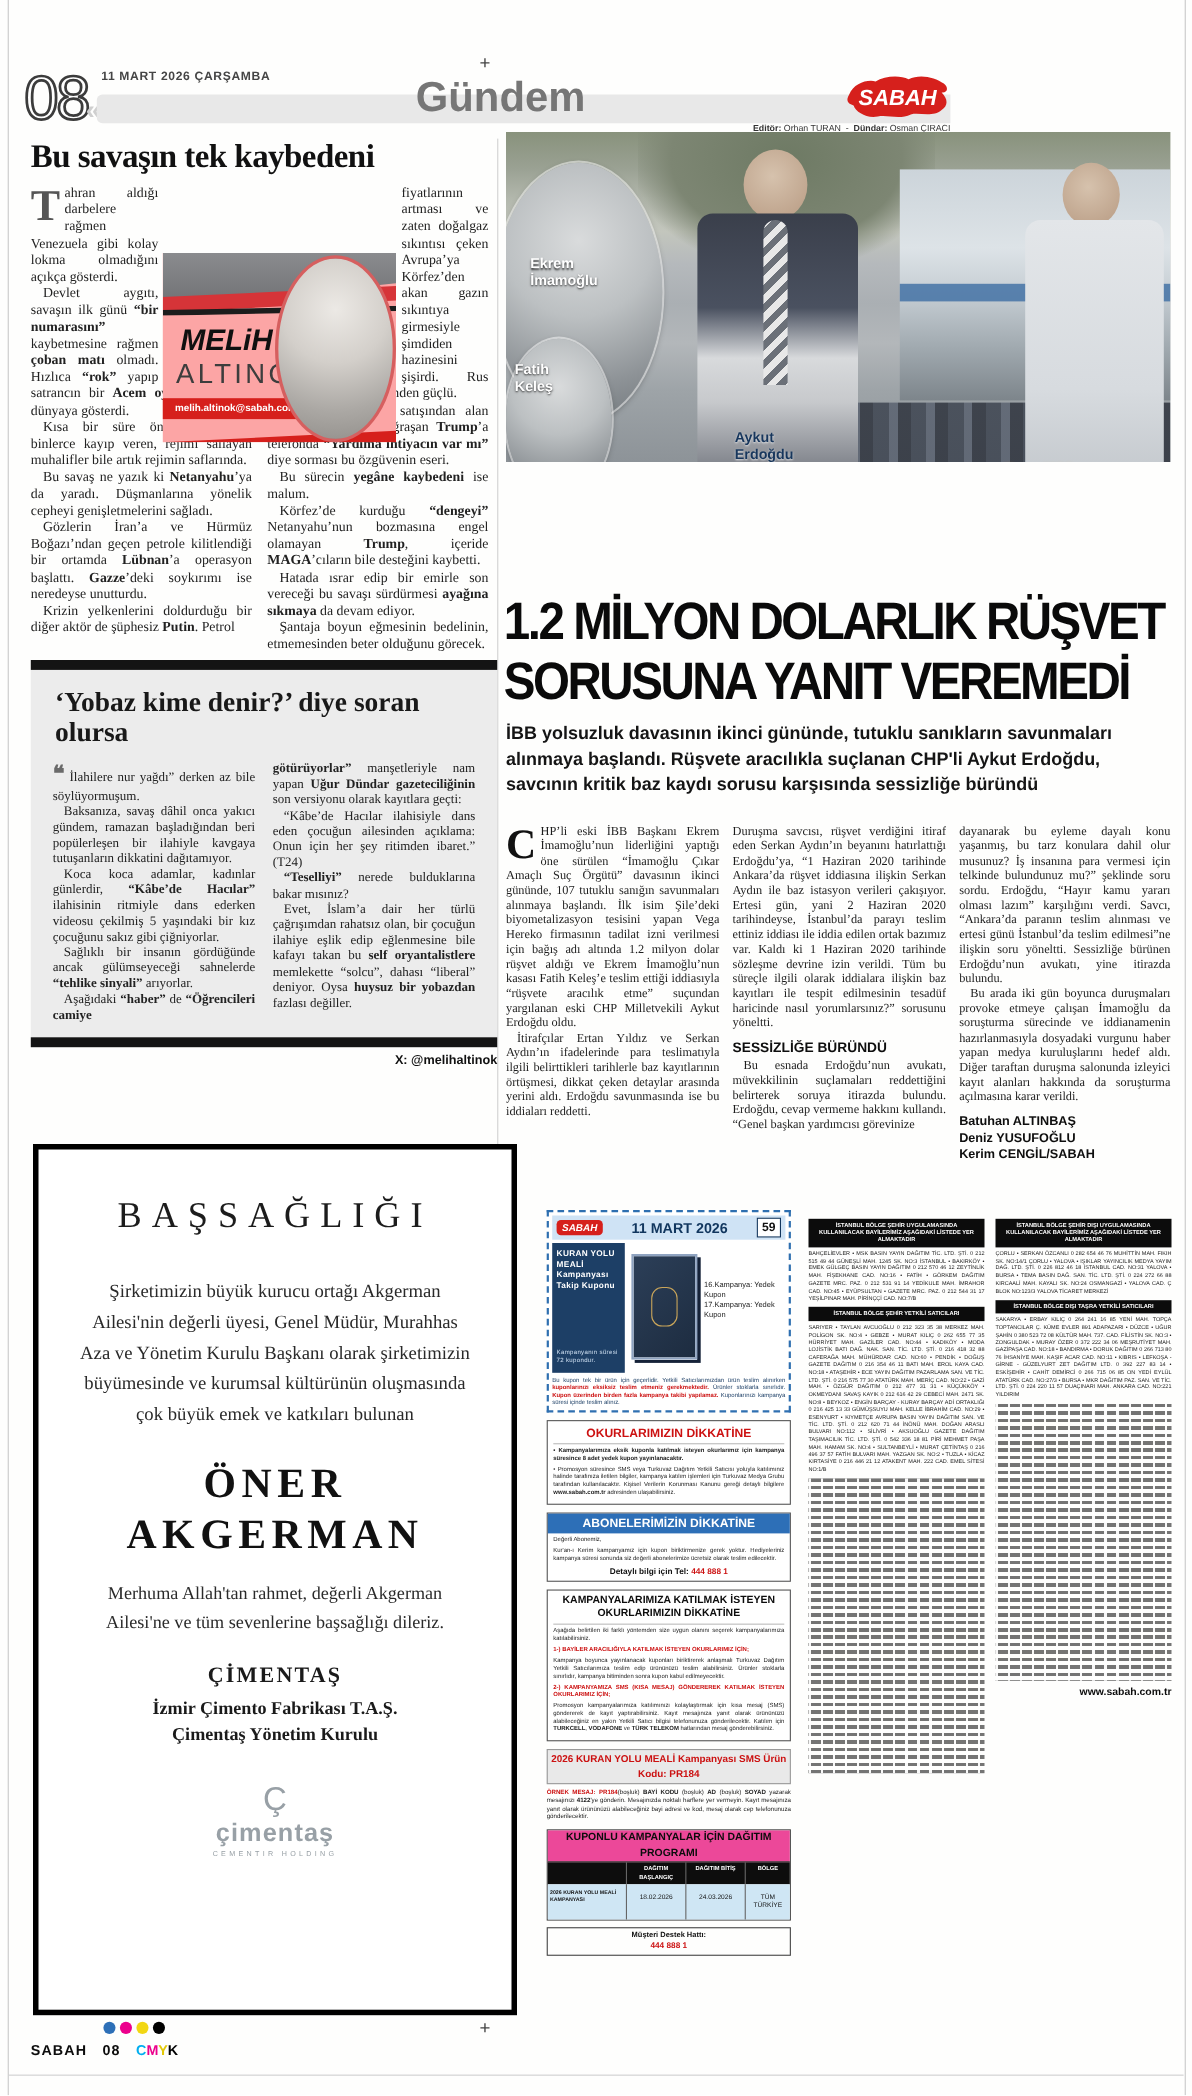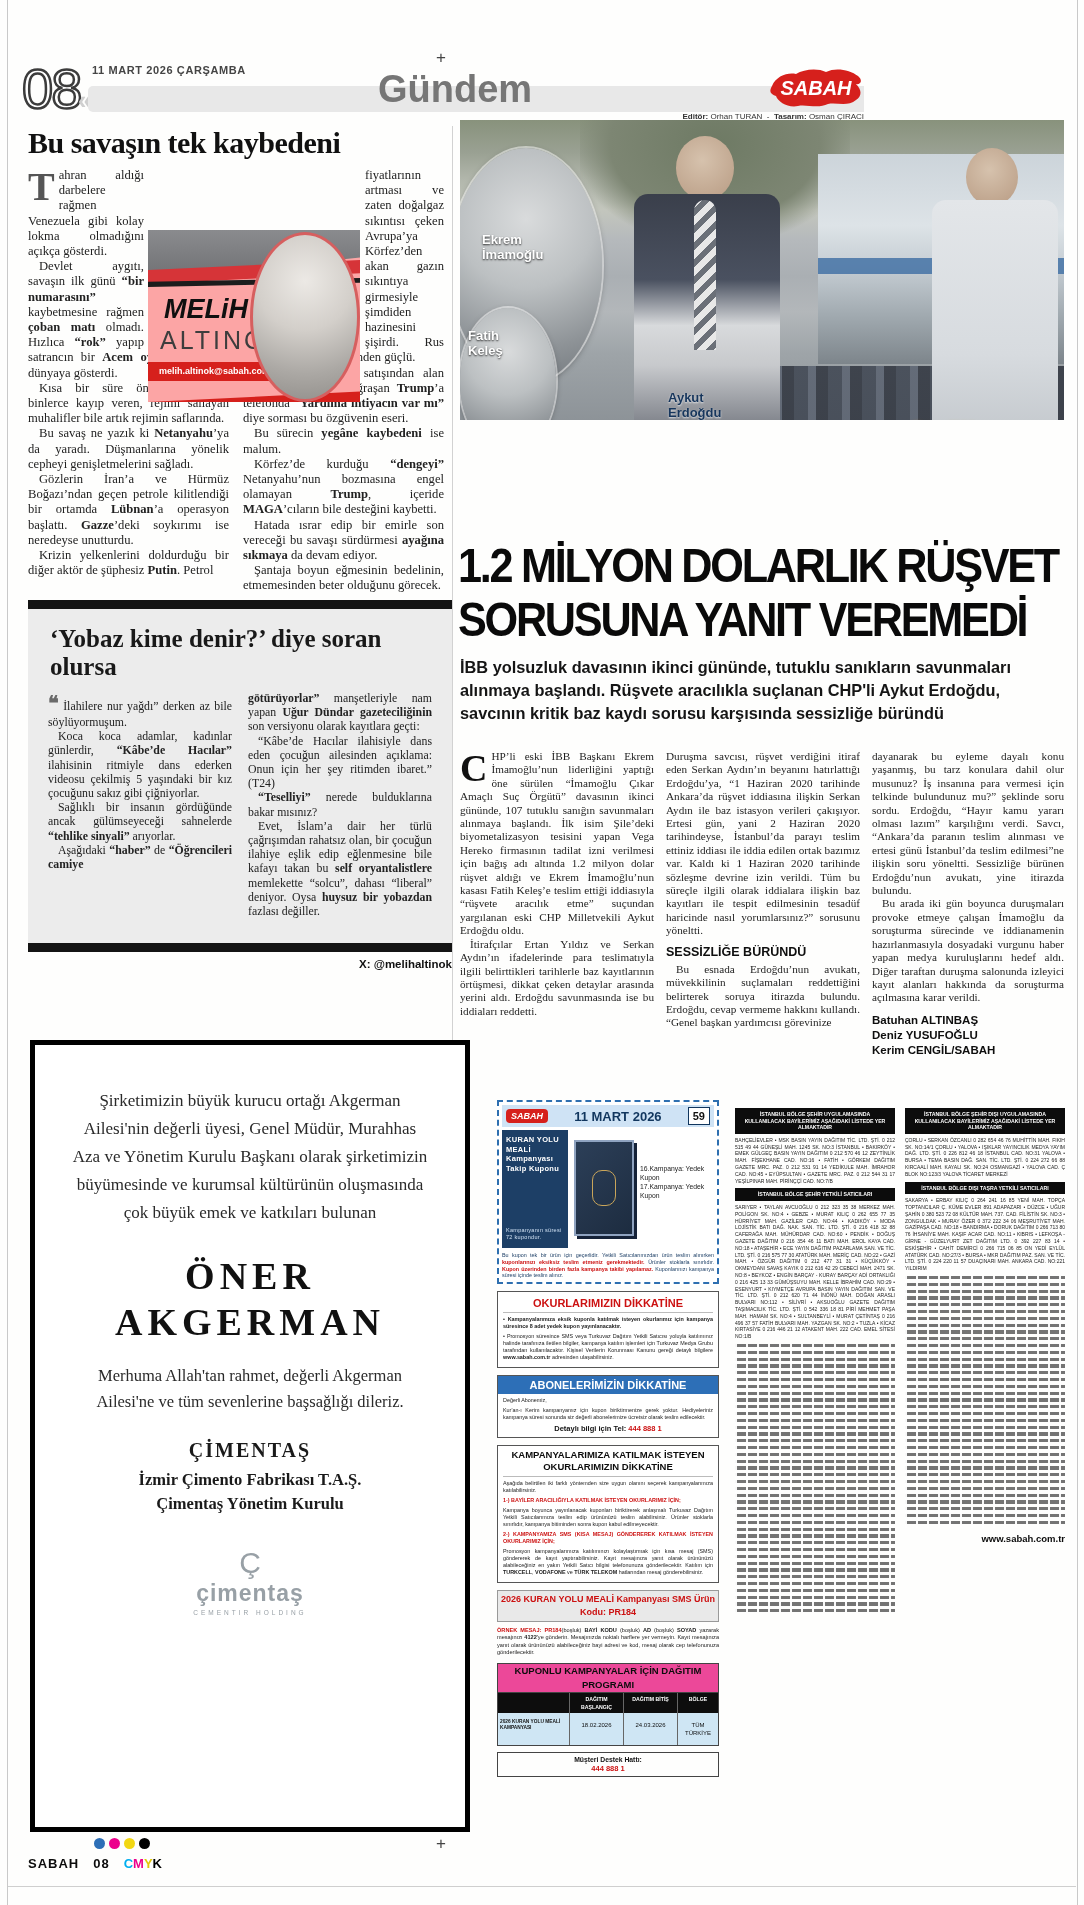--- a/index.html
+++ b/index.html
@@ -189,21 +189,21 @@
   <div class="chev">«</div>
   <div class="pgdate">11 MART 2026 ÇARŞAMBA</div>
   <div class="secbar"></div>
   <div class="secname">Gündem</div>
   <div class="logo">
     <svg viewBox="0 0 100 48" width="100" height="48">
       <path d="M6 22 C10 12 22 8 30 10 C38 5 52 4 60 8 C70 3 84 6 92 12 C97 16 95 21 90 20 C96 26 96 32 90 36 C82 43 70 38 62 40 C52 45 40 40 32 42 C22 44 12 38 10 32 C4 30 3 27 6 22 Z" fill="#d6201c"></path>
       <text x="50" y="31" text-anchor="middle" fill="#ffffff" font-family="Liberation Sans, sans-serif" font-size="20" font-weight="bold" font-style="italic">SABAH</text>
     </svg>
   </div>
-  <div class="credits"><b>Editör:</b> Orhan TURAN &nbsp;-&nbsp; <b>Tasarım:</b> Osman ÇIRACI</div>
+  <div class="credits"><b>Editör:</b> Orhan TURAN &nbsp;-&nbsp; <b>Dündar:</b> Osman ÇIRACI</div>
   <div class="vdiv"></div>
 
   <div class="opinion">
     <h1 class="op-head">Bu savaşın tek kaybedeni</h1>
     <div class="op-cols">
       <div class="op-col">
         <div class="fl-r"></div>
         <div>
             <p><span class="dc">T</span>ahran aldığı darbelere rağmen Venezuela gibi kolay lokma olmadığını açıkça gösterdi.</p>
             <p>Devlet aygıtı, savaşın ilk günü <b>“bir numarasını”</b> kaybetmesine rağmen <b>çoban matı</b> olmadı. Hızlıca <b>“rok”</b> yapıp satrancın bir <b>Acem oyunu</b> olduğunu dünyaya gösterdi.</p>
@@ -235,35 +235,37 @@
         <div class="oval"></div>
       </div>
     </div>
   </div>
 
   <div class="qbox">
     <div class="q-title">‘Yobaz kime denir?’ diye soran olursa</div>
     <div class="q-cols">
       <div class="q-col">
           <p><span class="bigq">❝</span> İlahilere nur yağdı” derken az bile söylüyormuşum.</p>
+          <p>Baksanıza, savaş dâhil onca yakıcı gündem, ramazan başladığından beri popülerleşen bir ilahiyle kavgaya tutuşanların dikkatini dağıtamıyor.</p>
           <p>Koca koca adamlar, kadınlar günlerdir, <b>“Kâbe’de Hacılar”</b> ilahisinin ritmiyle dans ederken videosu çekilmiş 5 yaşındaki bir kız çocuğunu sakız gibi çiğniyorlar.</p>
           <p>Sağlıklı bir insanın gördüğünde ancak gülümseyeceği sahnelerde <b>“tehlike sinyali”</b> arıyorlar.</p>
           <p>Aşağıdaki <b>“haber”</b> de <b>“Öğrencileri camiye</b></p>
         </div>
       <div class="q-col">
           <p><b>götürüyorlar”</b> manşetleriyle nam yapan <b>Uğur Dündar gazeteciliğinin</b> son versiyonu olarak kayıtlara geçti:</p>
           <p>“Kâbe’de Hacılar ilahisiyle dans eden çocuğun ailesinden açıklama: Onun için her şey ritimden ibaret.” (T24)</p>
           <p><b>“Teselliyi”</b> nerede bulduklarına bakar mısınız?</p>
           <p>Evet, İslam’a dair her türlü çağrışımdan rahatsız olan, bir çocuğun ilahiye eşlik edip eğlenmesine bile kafayı takan bu <b>self oryantalistlere</b> memlekette “solcu”, dahası “liberal” deniyor. Oysa <b>huysuz bir yobazdan</b> fazlası değiller.</p>
         </div>
     </div>
   </div>
   <div class="social">X: @melihaltinok</div>
 
   <div class="obit">
+    <div class="ob-title">BAŞSAĞLIĞI</div>
     <div class="ob-p">Şirketimizin büyük kurucu ortağı Akgerman Ailesi'nin değerli üyesi, Genel Müdür, Murahhas Aza ve Yönetim Kurulu Başkanı olarak şirketimizin büyümesinde ve kurumsal kültürünün oluşmasında çok büyük emek ve katkıları bulunan</div>
     <div class="ob-name">
       <div>ÖNER</div>
       <div>AKGERMAN</div>
     </div>
     <div class="ob-after">Merhuma Allah'tan rahmet, değerli Akgerman Ailesi'ne ve tüm sevenlerine başsağlığı dileriz.</div>
     <div class="ob-firm1">ÇİMENTAŞ</div>
     <div class="ob-firm">İzmir Çimento Fabrikası T.A.Ş.</div>
     <div class="ob-firm">Çimentaş Yönetim Kurulu</div>
     <div class="ob-logo">

